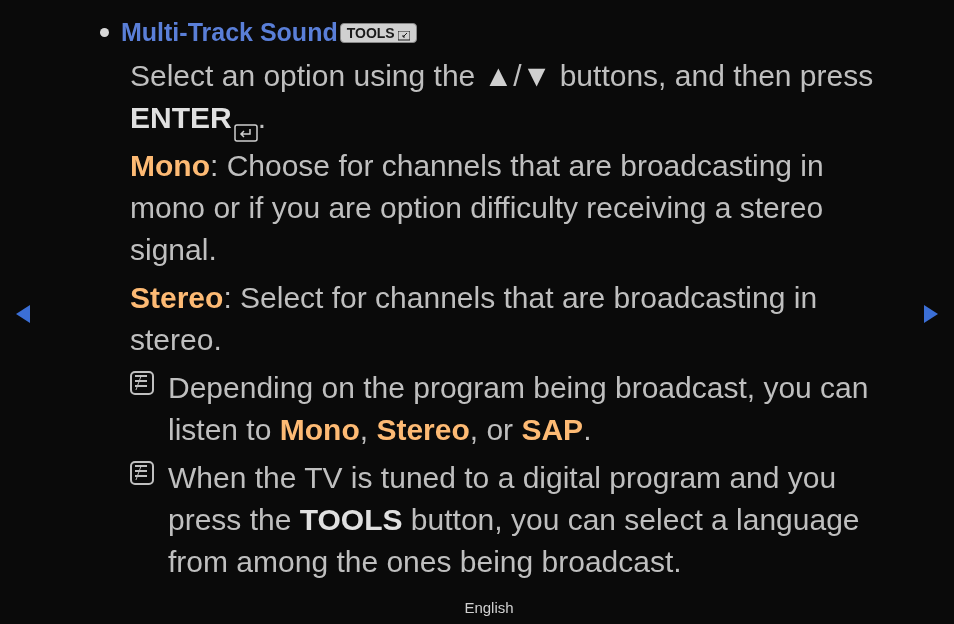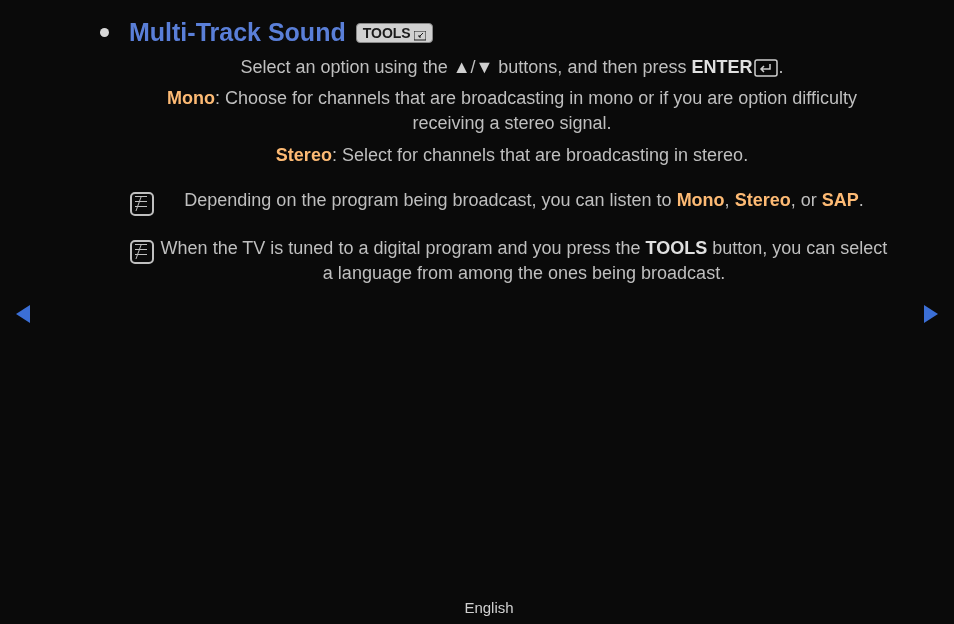--- a/index.html
+++ b/index.html
@@ -11,21 +11,21 @@
       color: #c8c8c8;
       position: relative;
       overflow: hidden;
     }
     .content {
       padding: 18px 60px 0 100px;
     }
     .title-row {
       display: flex;
       align-items: center;
-      gap: 10px;
+      gap: 2px;
       margin-bottom: 8px;
     }
     .bullet {
       width: 9px;
       height: 9px;
       border-radius: 50%;
       background: #d8d8d8;
       margin-right: 10px;
       flex-shrink: 0;
     }
@@ -48,24 +48,23 @@
       height: 20px;
     }
     .tools-icon {
       width: 12px;
       height: 10px;
       position: relative;
       display: inline-block;
     }
     .body-text {
       padding-left: 30px;
-      font-size: 18px;
+      font-size: 30px;
       line-height: 1.4;
       color: #bfbfbf;
-      text-align: center;
     }
     .body-text p {
       margin-bottom: 6px;
     }
     .term {
       color: #fdba74;
       font-weight: bold;
     }
     .arrow-glyph {
       color: #cfcfcf;
@@ -77,21 +76,22 @@
     .enter-icon {
       display: inline-block;
       vertical-align: middle;
       width: 24px;
       height: 18px;
       margin-left: 2px;
     }
     .note-row {
       display: flex;
       align-items: flex-start;
-      margin-top: 20px;
+      gap: 14px;
+      margin-top: 6px;
     }
     .note-icon {
       width: 24px;
       height: 24px;
       border: 2px solid #c0c0c0;
       border-radius: 5px;
       flex-shrink: 0;
       position: relative;
       margin-top: 4px;
     }

